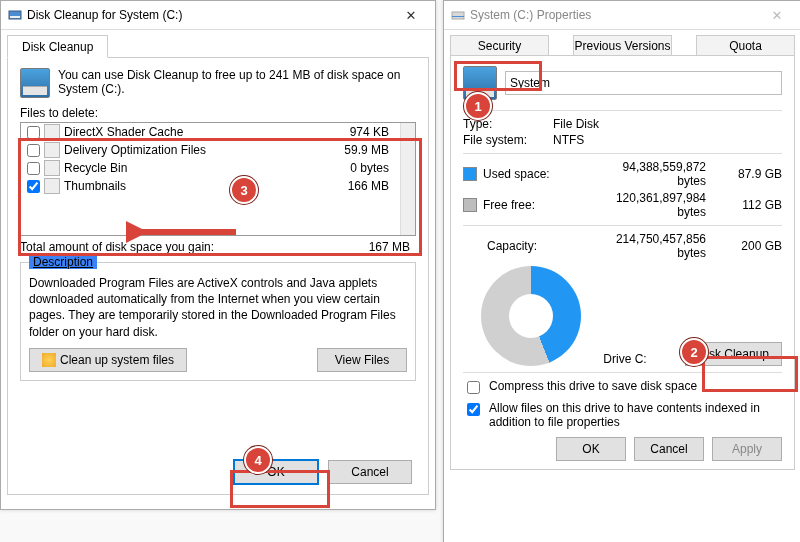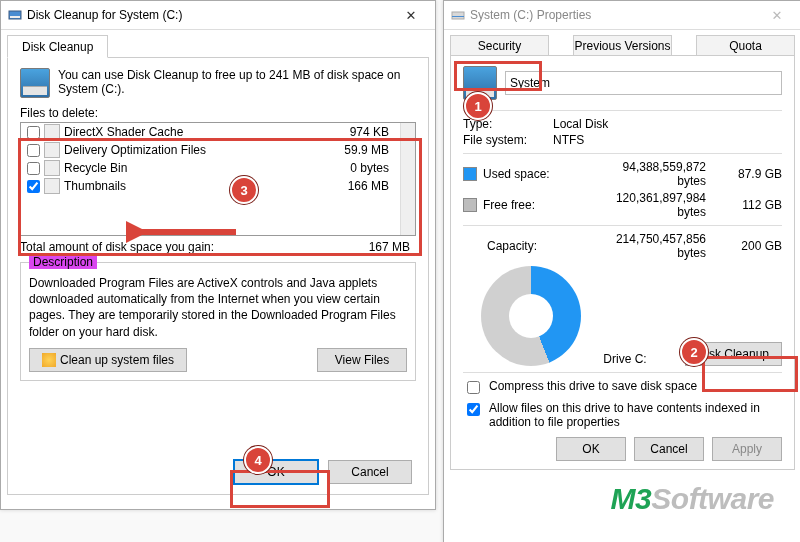--- a/index.html
+++ b/index.html
@@ -25,21 +25,21 @@
   .filelist-row{display:flex;align-items:center;padding:1px 6px;gap:4px;}
   .filelist-row input{margin:0;}
   .row-icon{width:14px;height:14px;background:#eee;border:1px solid #b5b5b5;flex:none;}
   .row-name{flex:1;}
   .row-size{width:72px;text-align:right;padding-right:6px;}
   .scroll-track{position:absolute;right:0;top:0;bottom:0;width:14px;background:#efefef;border-left:1px solid #ddd;}
   .total-row{display:flex;margin-top:4px;}
   .total-row .lbl{flex:1;}
   .total-row .val{width:80px;text-align:right;padding-right:6px;}
   .groupbox{border:1px solid #ccc;margin-top:8px;padding:6px 8px 8px;position:relative;}
-  .groupbox .legend{position:absolute;top:-8px;left:8px;background:#d946ef;padding:0 4px;}
+  .groupbox .legend{position:absolute;top:-8px;left:8px;background:#3b82f6;padding:0 4px;text-decoration:underline;}
   .desc-text{line-height:1.35;margin:6px 0 8px;}
   .btn{display:inline-flex;align-items:center;justify-content:center;min-width:90px;height:24px;padding:0 12px;border:1px solid #adadad;background:#e1e1e1;font:inherit;}
   .bottom-btns{position:absolute;right:16px;bottom:10px;display:flex;gap:10px;}
   .btn.default{border:1px solid #0078d7;outline:1px solid #0078d7;}
   .btn.disabled{color:#888;}
   
   .prop-tabrow{display:flex;flex-wrap:wrap;margin:4px 6px 0 6px;gap:24px;}
   .prop-tabrow .tab{flex:1;text-align:center;padding:3px 0;min-width:0;}
   .prop-body{margin:0 6px 6px 6px;border:1px solid #ccc;padding:10px 12px 8px;position:relative;}
   .name-row{display:flex;align-items:center;gap:8px;margin-bottom:10px;}
@@ -169,21 +169,21 @@
       </div>
 
   <div class="prop-body">
     <div class="name-row">
       <div class="drive-ico" style="width:32px;height:32px"></div>
       <input class="name-input" value="System" style="">
     </div>
     <hr class="hr">
     <div class="kv">
           <span class="k">Type:</span>
-          <span>Local Disk</span>
+          <span>File Disk</span>
         </div>
     <div class="kv">
           <span class="k">File system:</span>
           <span>NTFS</span>
         </div>
     <hr class="hr">
     <div class="space-row">
           <span class="sq used"></span>
           <span class="label">Used space:</span>
           <span class="bytes">94,388,559,872 bytes</span>
@@ -241,17 +241,14 @@
         </marker>
       </defs>
   <line x1="110" y1="14" x2="10" y2="14" stroke="#d9443a" stroke-width="6" marker-end="url(#ah)"></line>
 </svg>
 
 <div class="callout" style="left:464px;top:92px">1</div>
 <div class="callout" style="left:680px;top:338px">2</div>
 <div class="callout" style="left:230px;top:176px">3</div>
 <div class="callout" style="left:244px;top:446px">4</div>
 
-<div class="watermark">
-  <span class="m3">M3</span><span class="soft">Software</span>
+
 </div>
 
-</div>
-
 </body></html>

